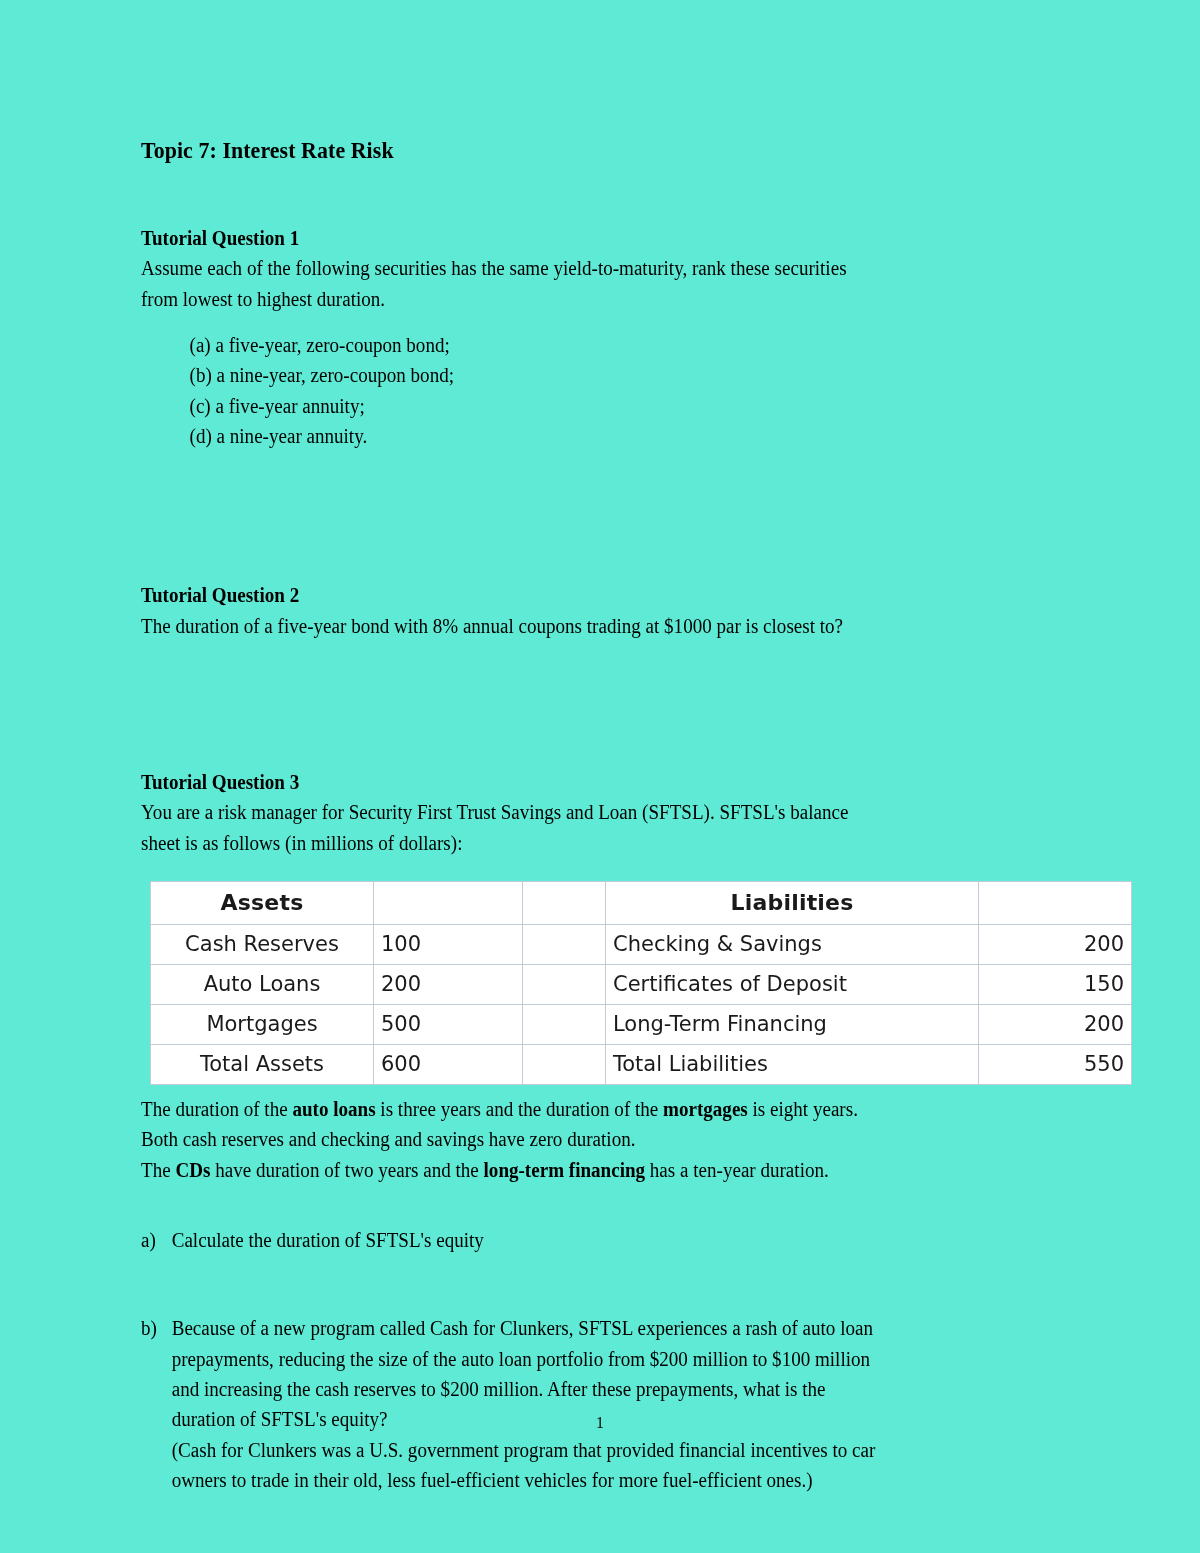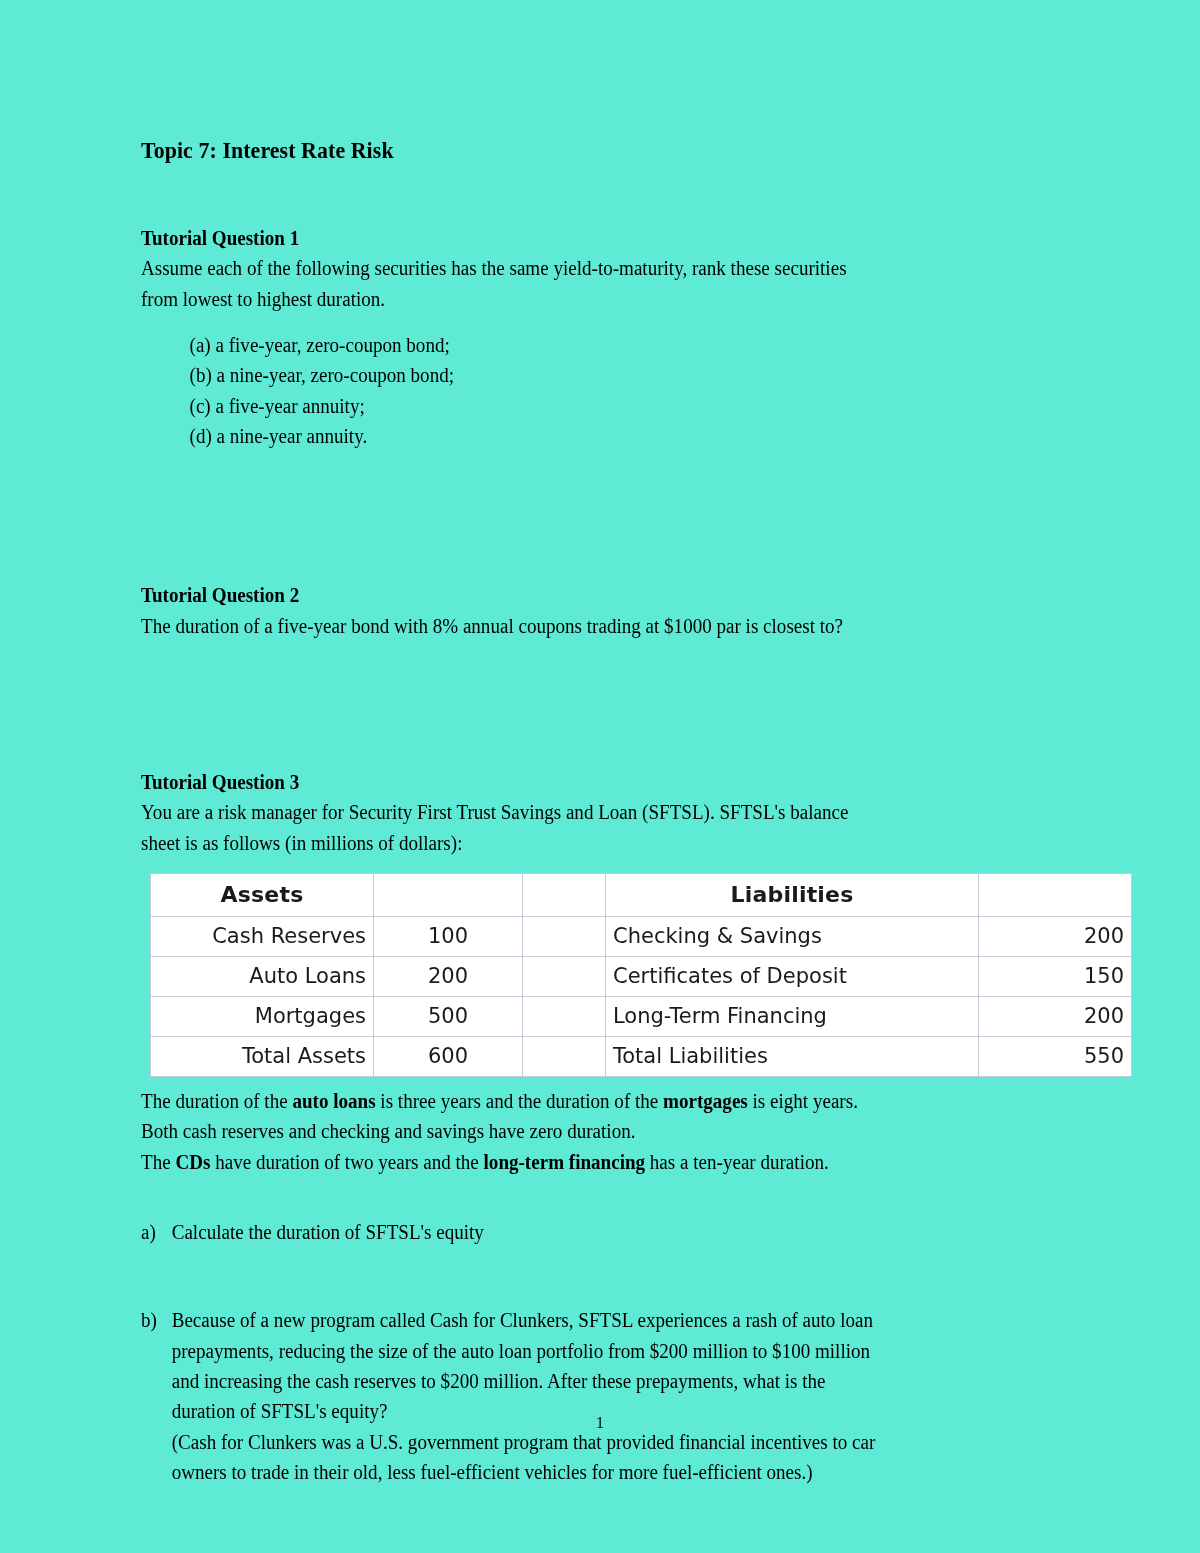--- a/index.html
+++ b/index.html
@@ -78,21 +78,21 @@
   }
   .abitem .marker {
     position: absolute;
     left: 0;
     top: 0;
   }
   .abitem-a .marker { left: 0; }
 
   
   .sheet-wrap {
-    margin-top: 15px;
+    margin-top: 23px;
     margin-bottom: 9px;
     margin-left: 9px;
   }
   table.sheet {
     border-collapse: collapse;
     table-layout: fixed;
     width: 906px;
     font-family: "DejaVu Sans", "Liberation Sans", sans-serif;
     font-size: 21px;
     color: #1a1a1a;
@@ -100,22 +100,22 @@
   }
   table.sheet td {
     border: 1px solid #c3ccd6;
     height: 37px;
     padding: 0 7px 2px 7px;
     vertical-align: middle;
     white-space: nowrap;
     overflow: hidden;
   }
   table.sheet tr.hrow td { height: 40px; }
-  td.c-alabel { width: 208px; text-align: right; }
-  td.c-aval   { width: 134px; text-align: center; }
+  td.c-alabel { width: 208px; text-align: center; }
+  td.c-aval   { width: 134px; text-align: left; }
   td.c-gap    { width: 68px; }
   td.c-llabel { width: 358px; }
   td.c-lval   { width: 138px; text-align: right; }
 
   td.hdr {
     text-align: center;
     font-weight: bold;
     font-size: 22px;
     letter-spacing: 0.2px;
   }

